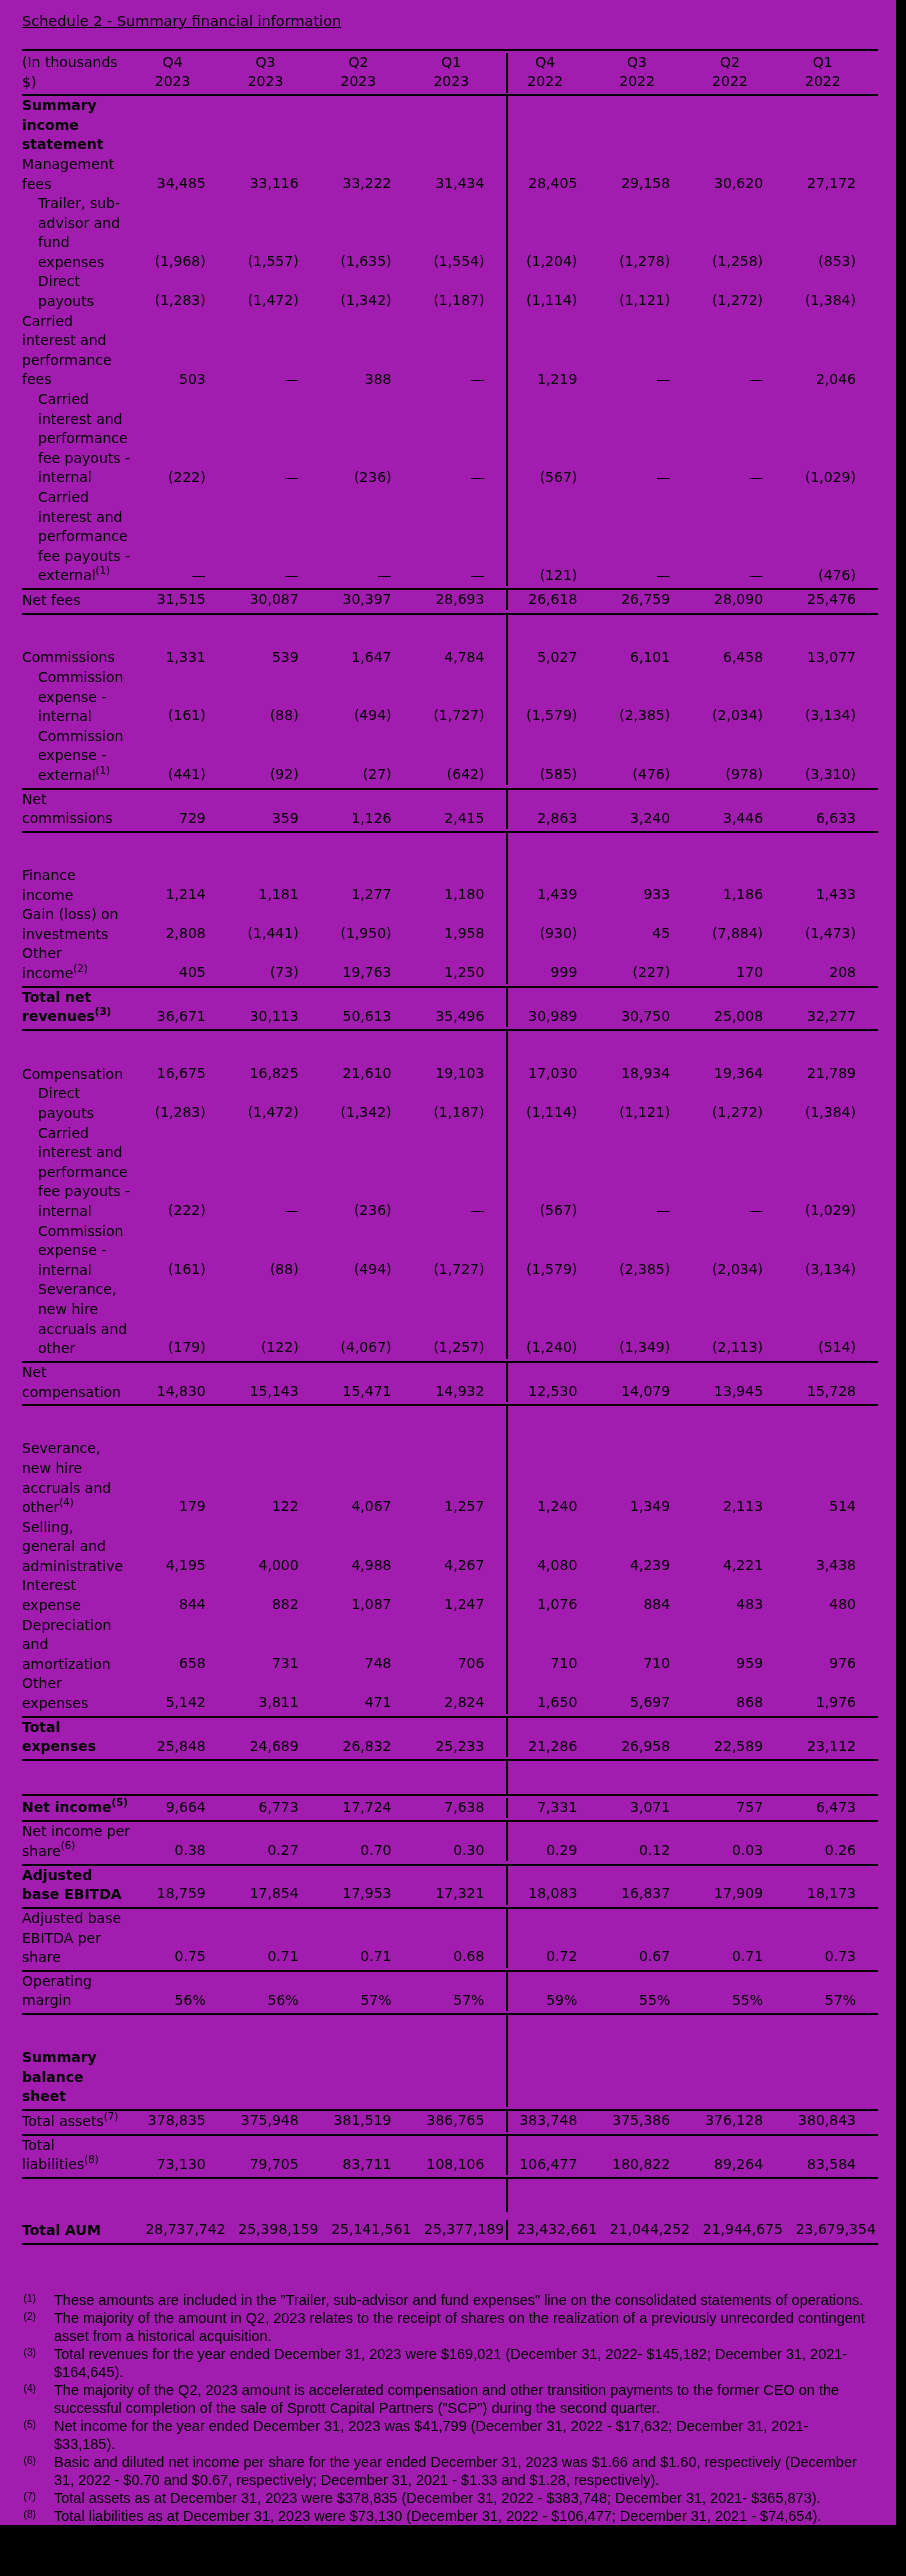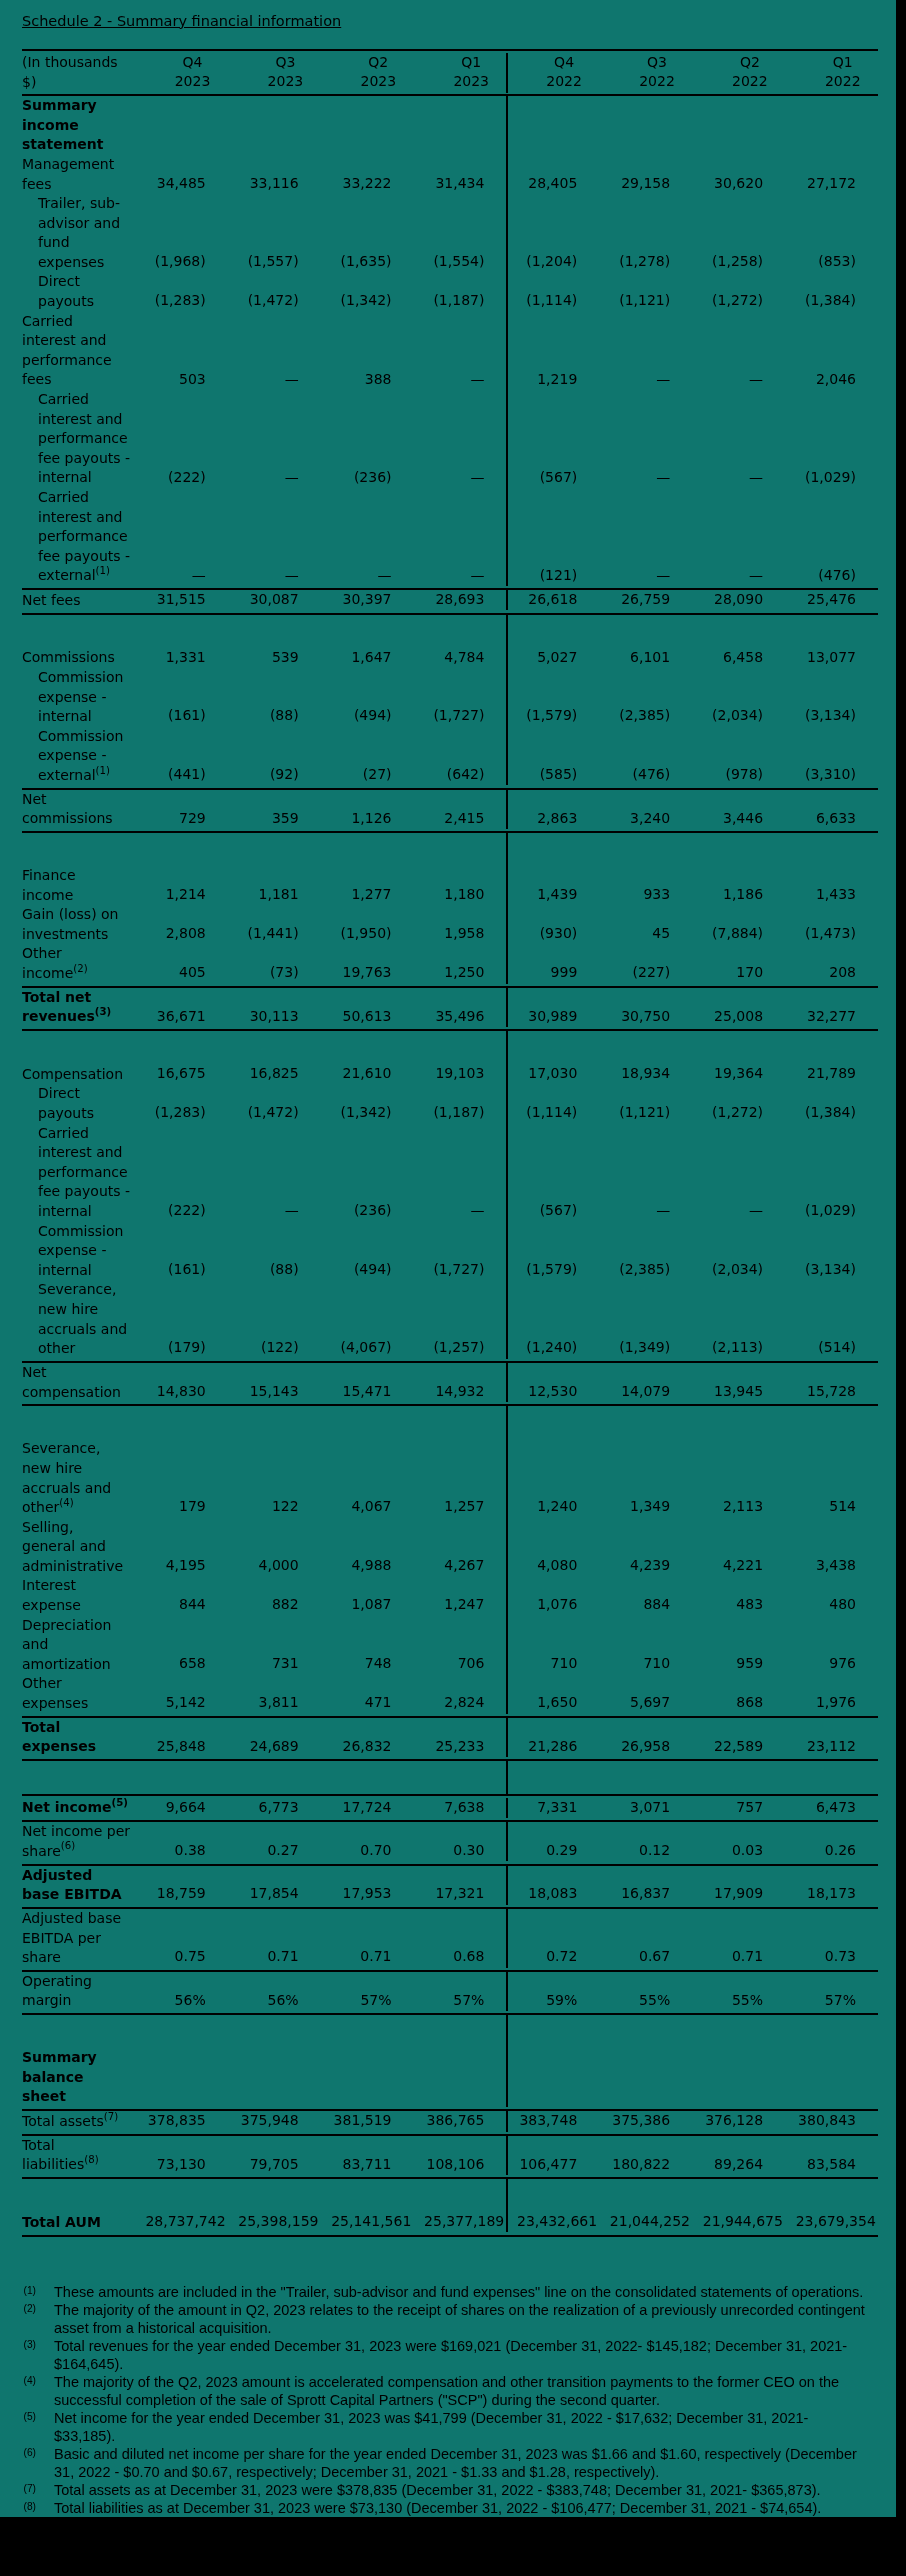--- a/index.html
+++ b/index.html
@@ -5,21 +5,21 @@
   html,body{margin:0;padding:0;}
   body{
     width:907px;height:2576px;
     background:#000;
     overflow:hidden;
     position:relative;
   }
   .page{
     position:absolute;left:0;top:0;
     width:896px;min-height:2511px;
-    background:#0f766e;
+    background:#a21caf;
     padding:11.6px 0 0 22px;
     box-sizing:border-box;
     font-family:"DejaVu Sans",sans-serif;
     font-size:14px;line-height:19.6px;color:#000;
   }
   .title{
     font-size:14.5px;font-weight:normal;
     text-decoration:underline;
     margin:0 0 17.4px 0;
   }
@@ -29,28 +29,28 @@
     width:113px;box-sizing:border-box;padding-right:4.4px;
     display:flex;align-items:flex-end;
   }
   .label-cell.indent{padding-left:16px;}
   .num-cell{
     width:93px;box-sizing:border-box;
     padding:0 22px 0.7px 0;
     display:flex;align-items:flex-end;justify-content:flex-end;
     white-space:nowrap;
   }
-  .num-cell.head{justify-content:flex-end;text-align:center;padding:0 17.4px 0.7px 0;}
+  .num-cell.head{justify-content:center;text-align:center;padding:0 17.4px 0.7px 0;}
   .group-start{border-left:2.2px solid #000;text-align:right;}
   .rule-top{border-top:2.2px solid #000;padding-top:1.5px;}
   .rule-bottom{border-bottom:2.2px solid #000;padding-bottom:2.2px;}
   .header-row{border-top:2.2px solid #000;border-bottom:2.2px solid #000;padding:2.2px 0 1.5px 0;}
   .bold .label-cell{font-weight:bold;}
   .spacer{height:33px;}
-  .aum .num-cell{padding-right:2.2px;}
+  .aum .num-cell{padding-right:2.2px;margin-top:8px;}
   sup{font-size:10.2px;line-height:0;position:relative;top:-0.7px;vertical-align:super;}
   .footnotes{
     margin-top:46px;
     width:848px;
     font-family:"Liberation Sans",sans-serif;
     font-size:14.5px;line-height:18px;
   }
   .footnote{position:relative;padding-left:32px;}
   .fn-marker{position:absolute;left:1.5px;top:-0.7px;font-size:10.2px;}
 </style>

